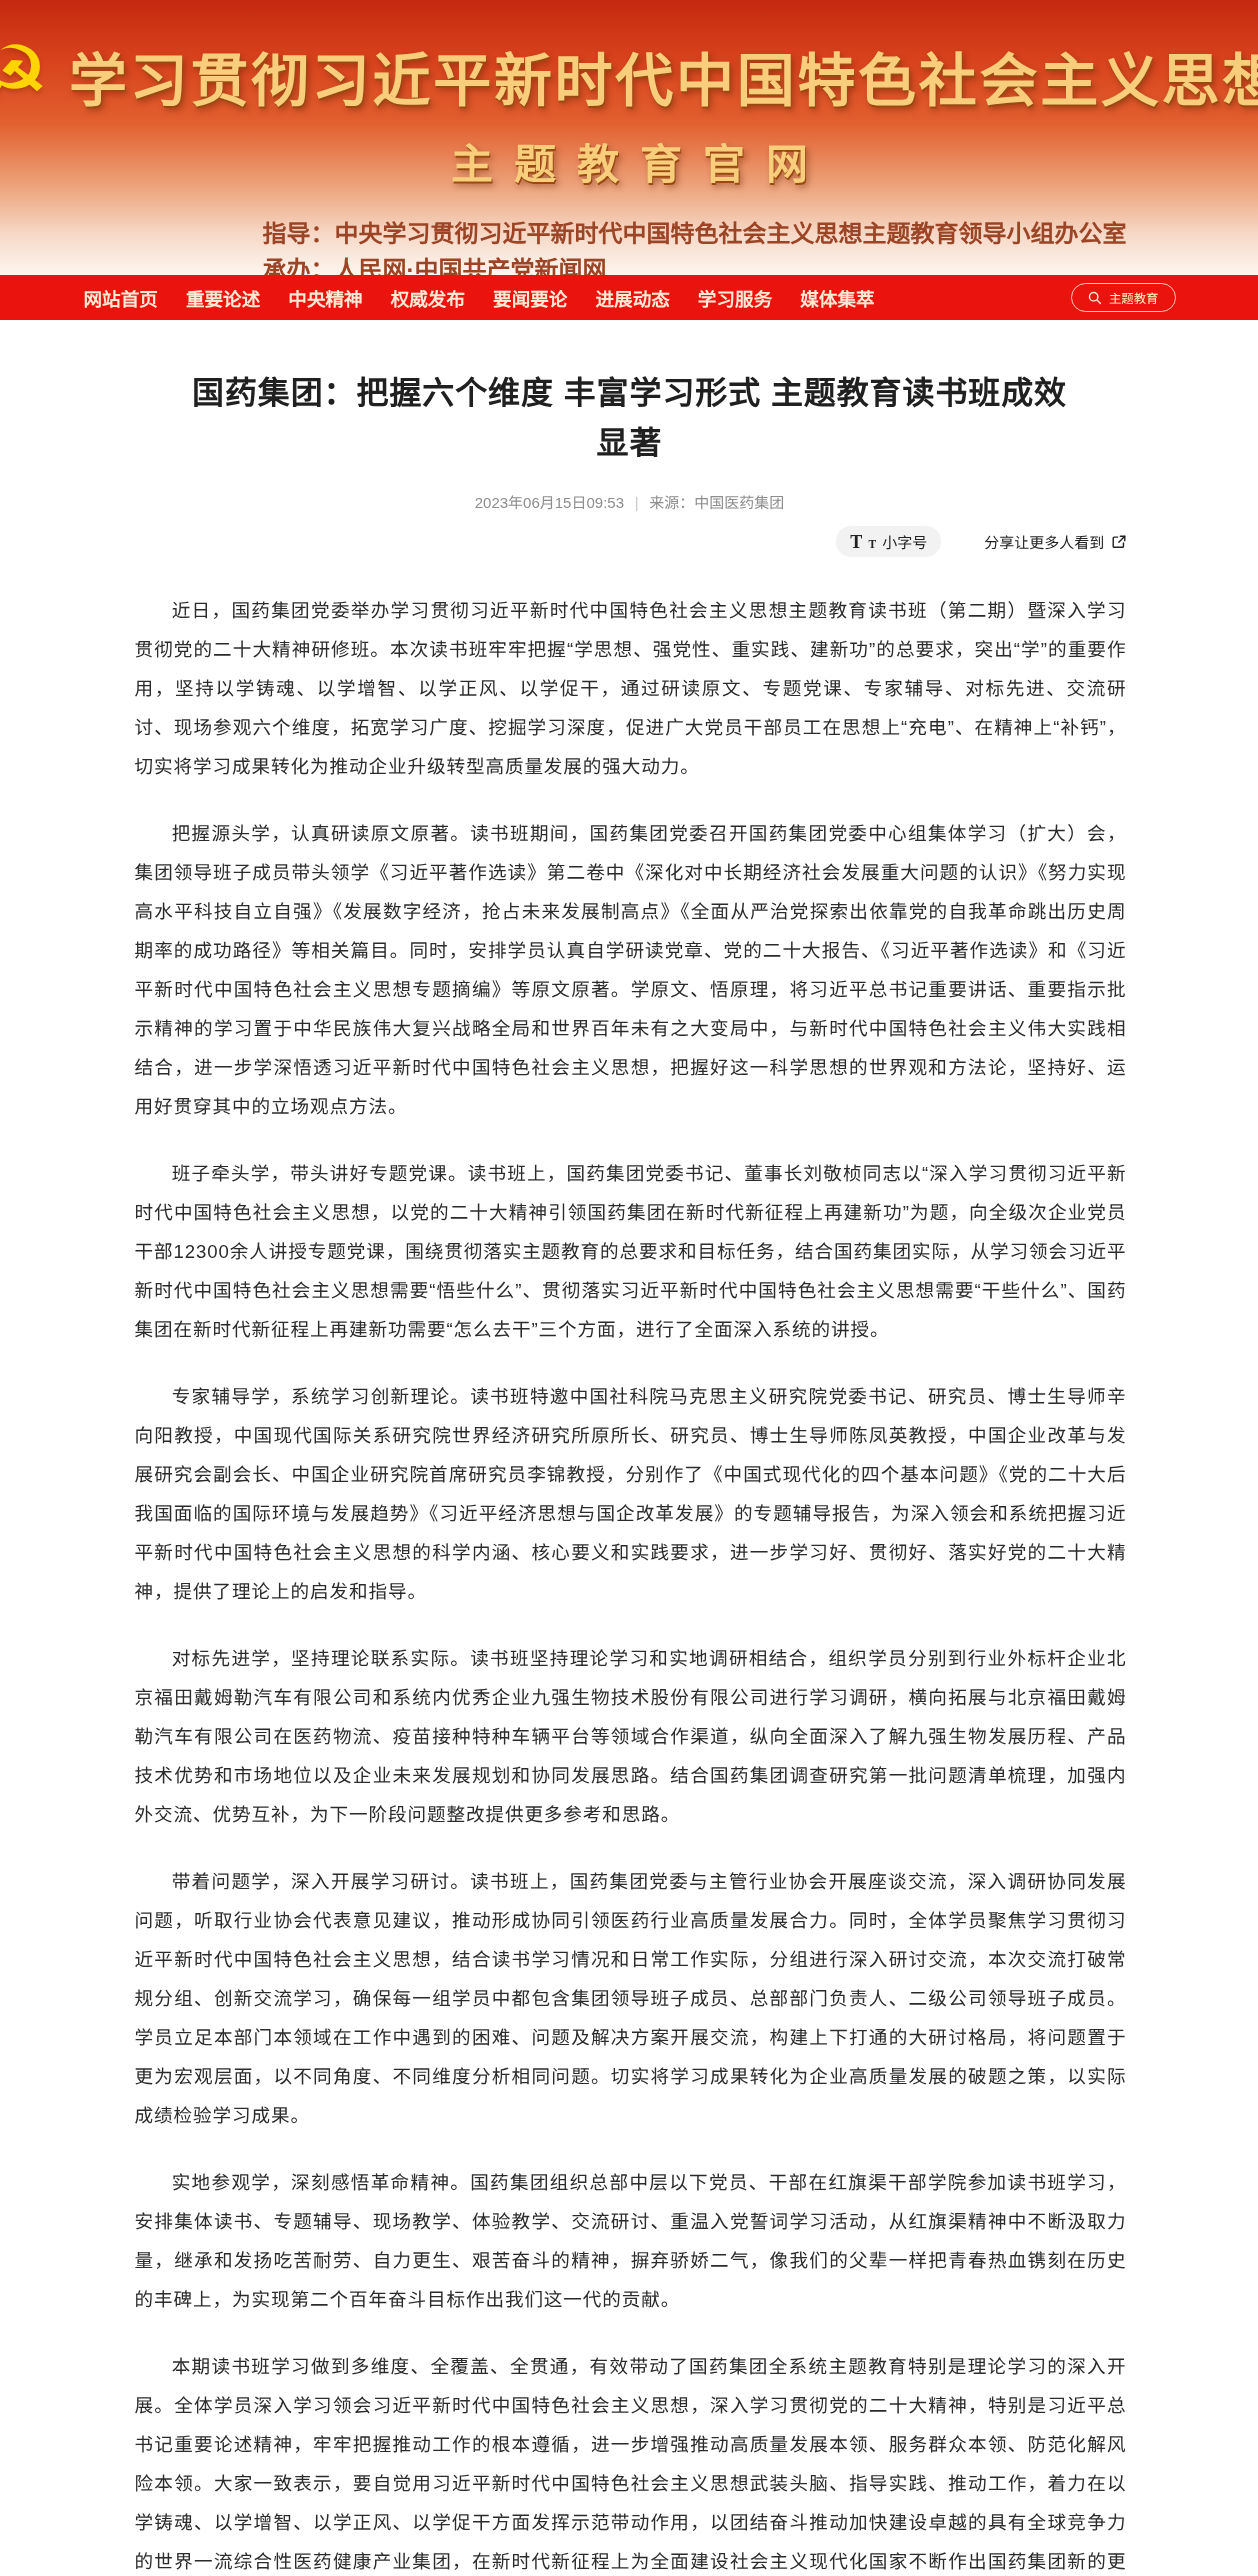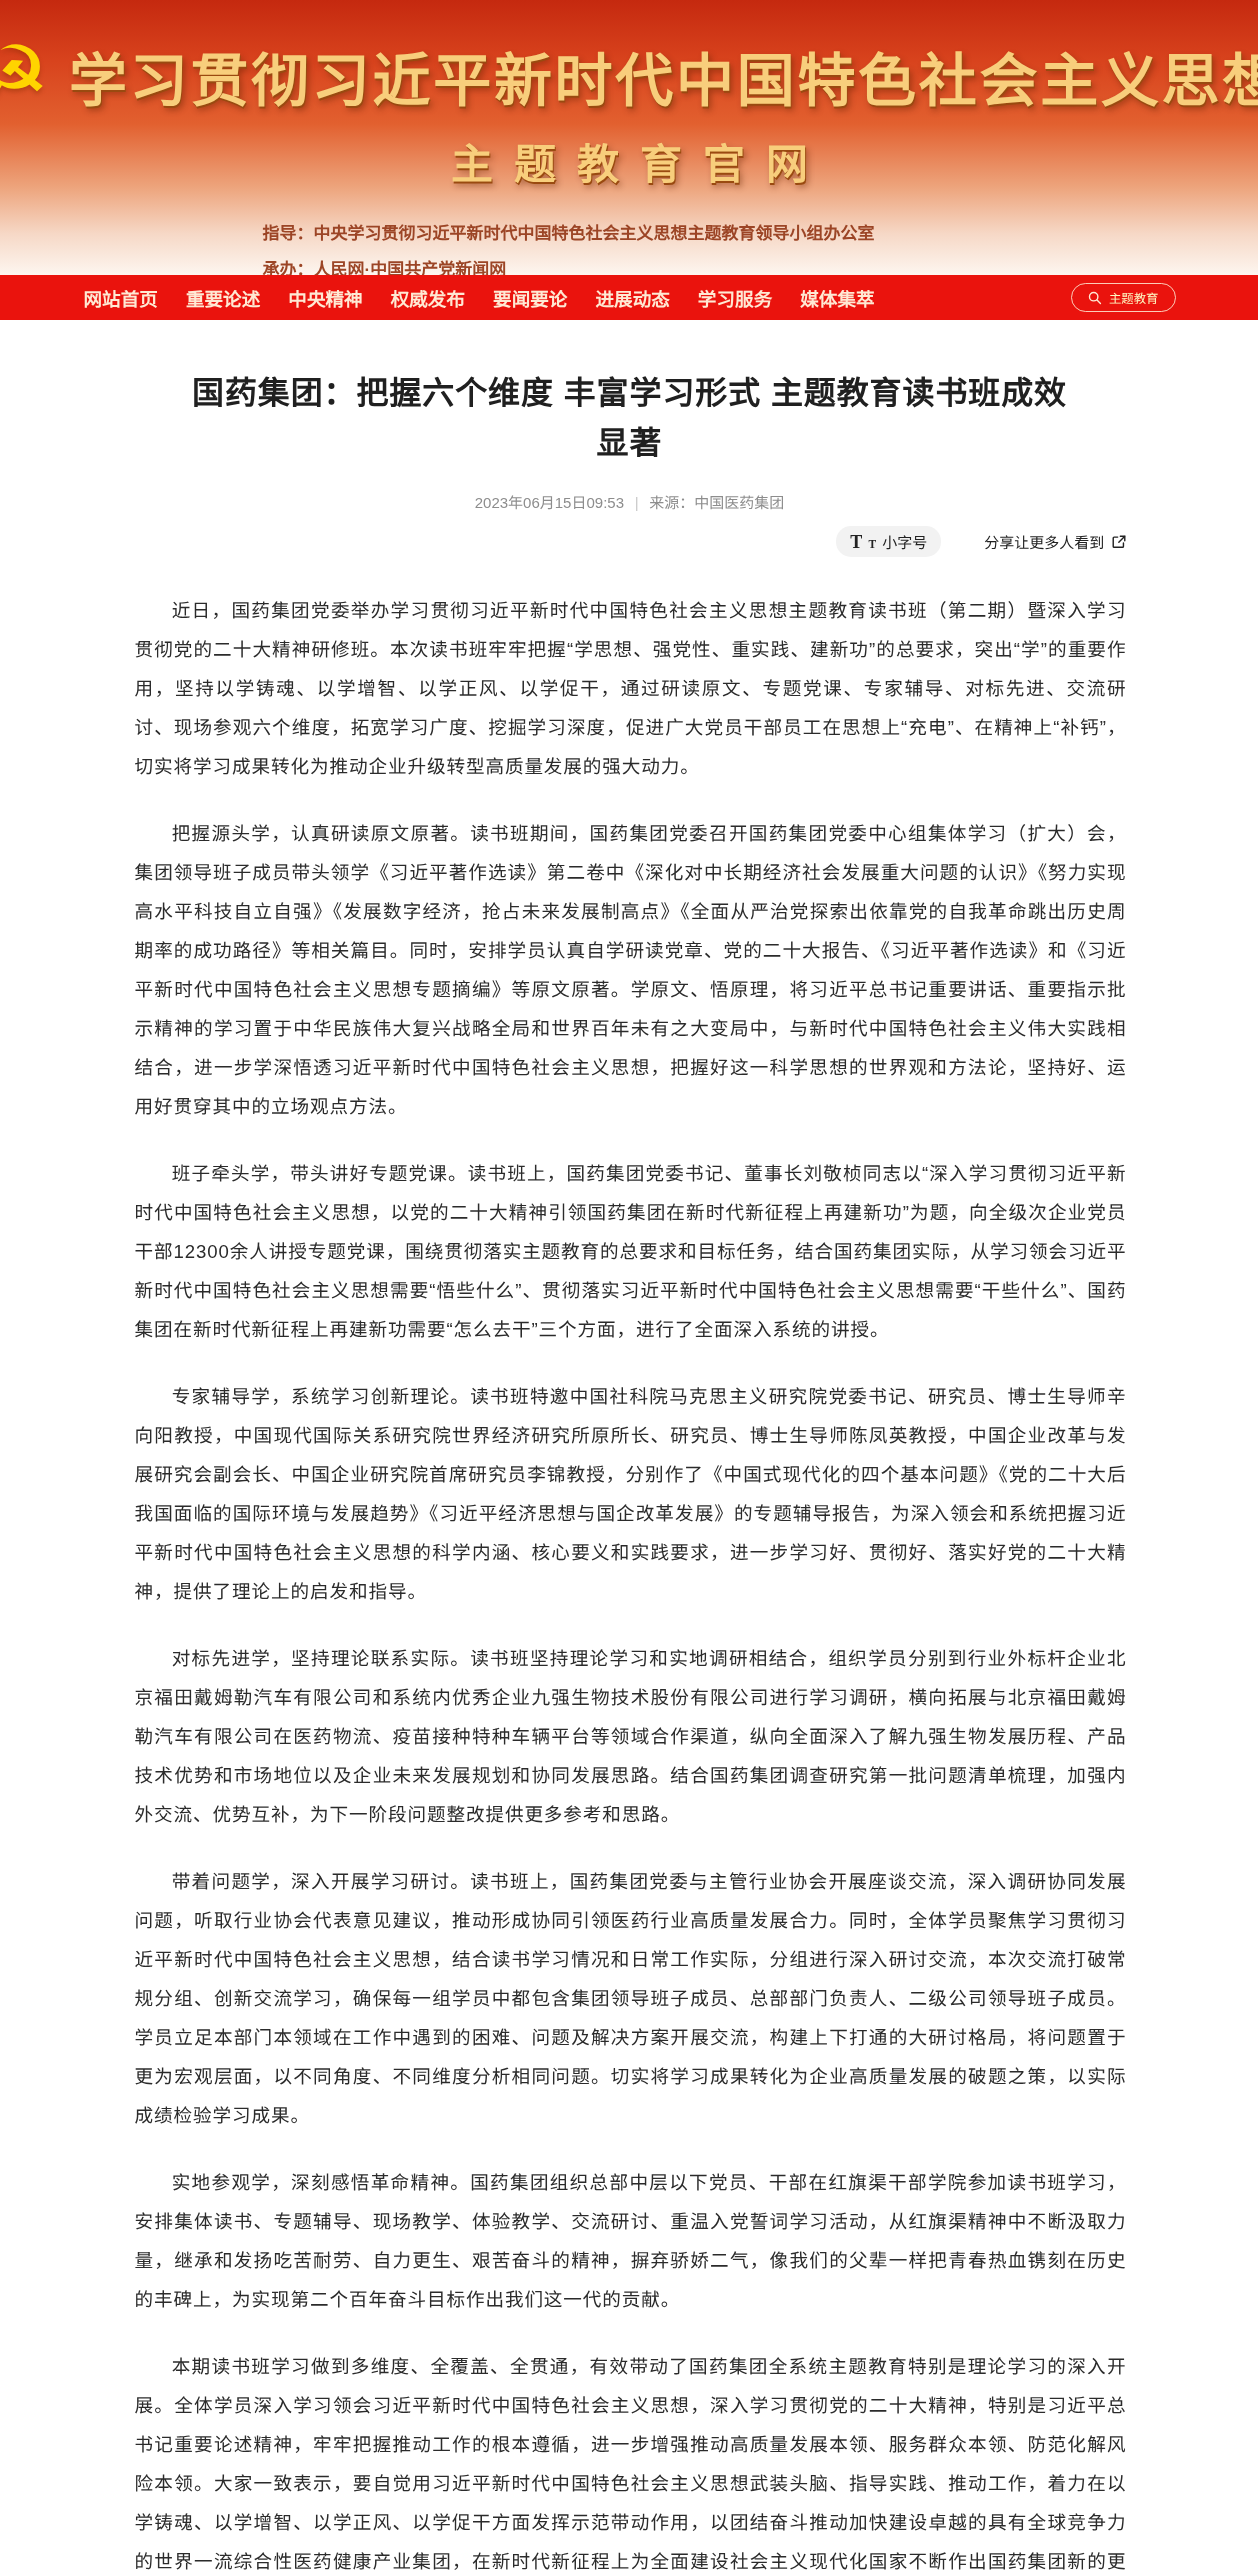--- a/index.html
+++ b/index.html
@@ -50,21 +50,21 @@
     color: #f8ce7c;
     text-shadow: 0.9px 1.8px 0 #9a4a10, 2.7px 4.4px 6.2px rgba(90,30,0,.45);
   }
   .banner-info {
     width: 994px;
     margin: 25px auto 0;
     padding-left: 130px;
   }
   .banner-info div {
     color: #9c4526;
-    font-size: 17px;
+    font-size: 24px;
     line-height: 36px;
     font-weight: 700;
   }
 
   
   .navbar {
     width: 100%;
     height: 45px;
     background: #ea130d;
     display: flex;

